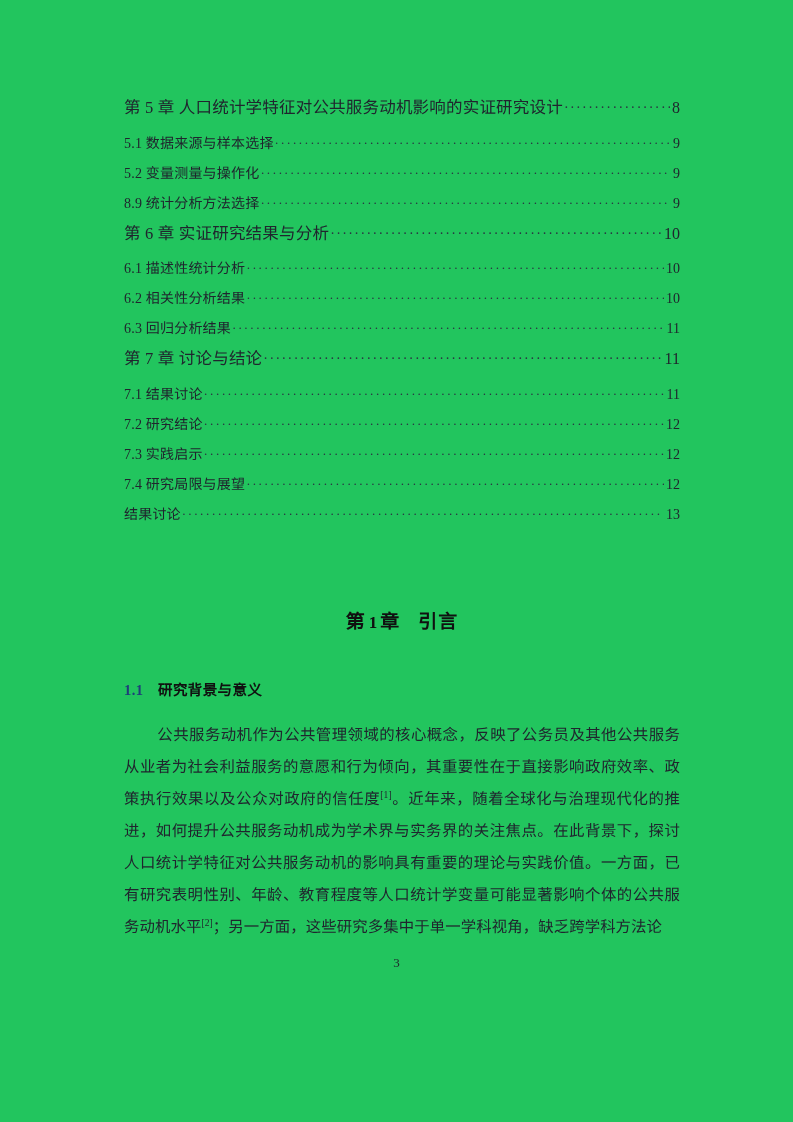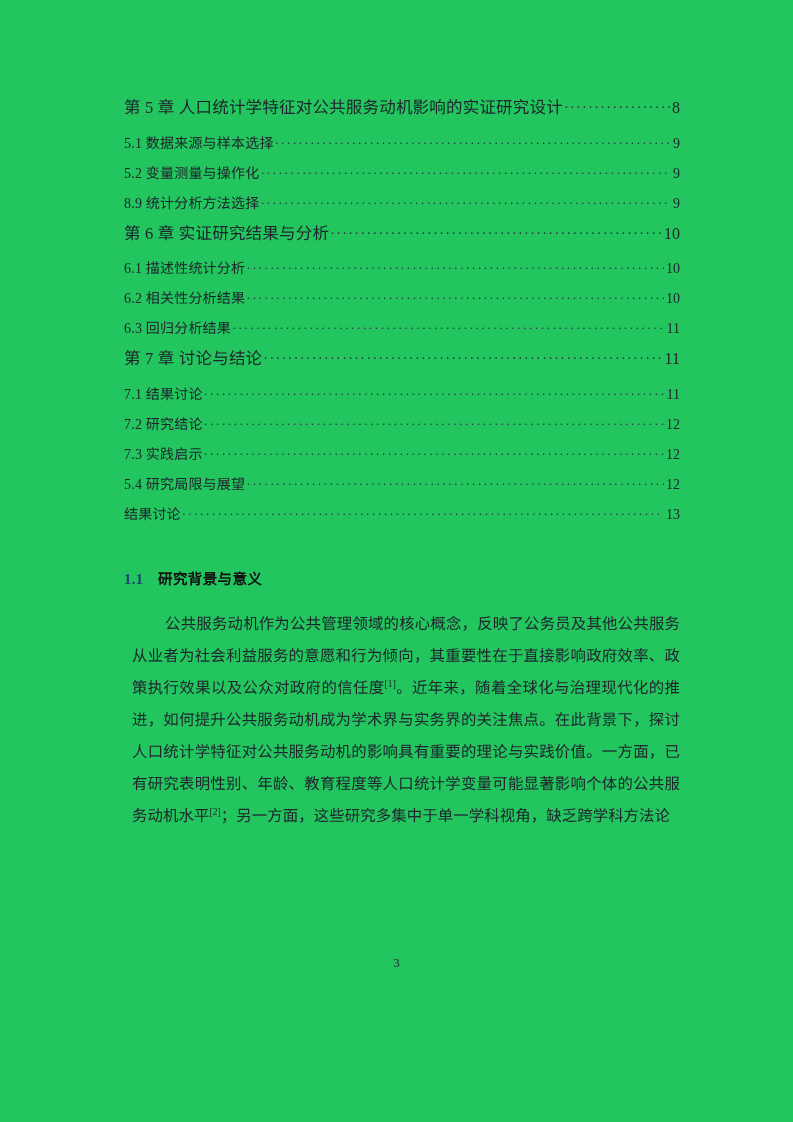--- a/index.html
+++ b/index.html
@@ -135,21 +135,20 @@
   
   .body-par {
     margin-top: 20px;
     font-size: 15.4px;
     line-height: 32px;
     text-align: justify;
     text-align-last: left;
     text-justify: inter-ideograph;
     color: #20252e;
     letter-spacing: 0.1px;
-    margin-left: 8px;
   }
   .body-par .indent {
     display: inline-block;
     width: 33px;
   }
   .body-par sup {
     font-size: 9.5px;
     vertical-align: super;
     line-height: 0;
   }
@@ -240,33 +239,36 @@
         <span class="toc-page">12</span>
       </div>
 
       <div class="toc-entry toc-section">
         <span class="toc-label">7.3  实践启示</span>
         <span class="toc-dots">·····················································································································</span>
         <span class="toc-page">12</span>
       </div>
 
       <div class="toc-entry toc-section">
-        <span class="toc-label">5.4  研究局限与展望</span>
+        <span class="toc-label">7.4  研究局限与展望</span>
         <span class="toc-dots">·····················································································································</span>
         <span class="toc-page">12</span>
       </div>
 
       <div class="toc-entry toc-section toc-ref">
         <span class="toc-label">结果讨论</span>
         <span class="toc-dots">·····················································································································</span>
         <span class="toc-page">13</span>
       </div>
 
     </div>
 
+    <div class="chapter-title">
+      <span>第</span><span class="num">1</span><span>章</span><span class="gap"></span><span>引言</span>
+    </div>
 
     <div class="section-heading">
       <span class="sec-num">1.1</span><span>研究背景与意义</span>
     </div>
 
     <p class="body-par">
       <span class="indent"></span><span>公共服务动机作为公共管理领域的核心概念，反映了公务员及其他公共服务从业者为社会利益服务的意愿和行为倾向，其重要性在于直接影响政府效率、政策执行效果以及公众对政府的信任度</span><sup>[1]</sup><span>。近年来，随着全球化与治理现代化的推进，如何提升公共服务动机成为学术界与实务界的关注焦点。在此背景下，探讨人口统计学特征对公共服务动机的影响具有重要的理论与实践价值。一方面，已有研究表明性别、年龄、教育程度等人口统计学变量可能显著影响个体的公共服务动机水平</span><sup>[2]</sup><span>；另一方面，这些研究多集中于单一学科视角，缺乏跨学科方法论</span>
     </p>
 
   </div>

